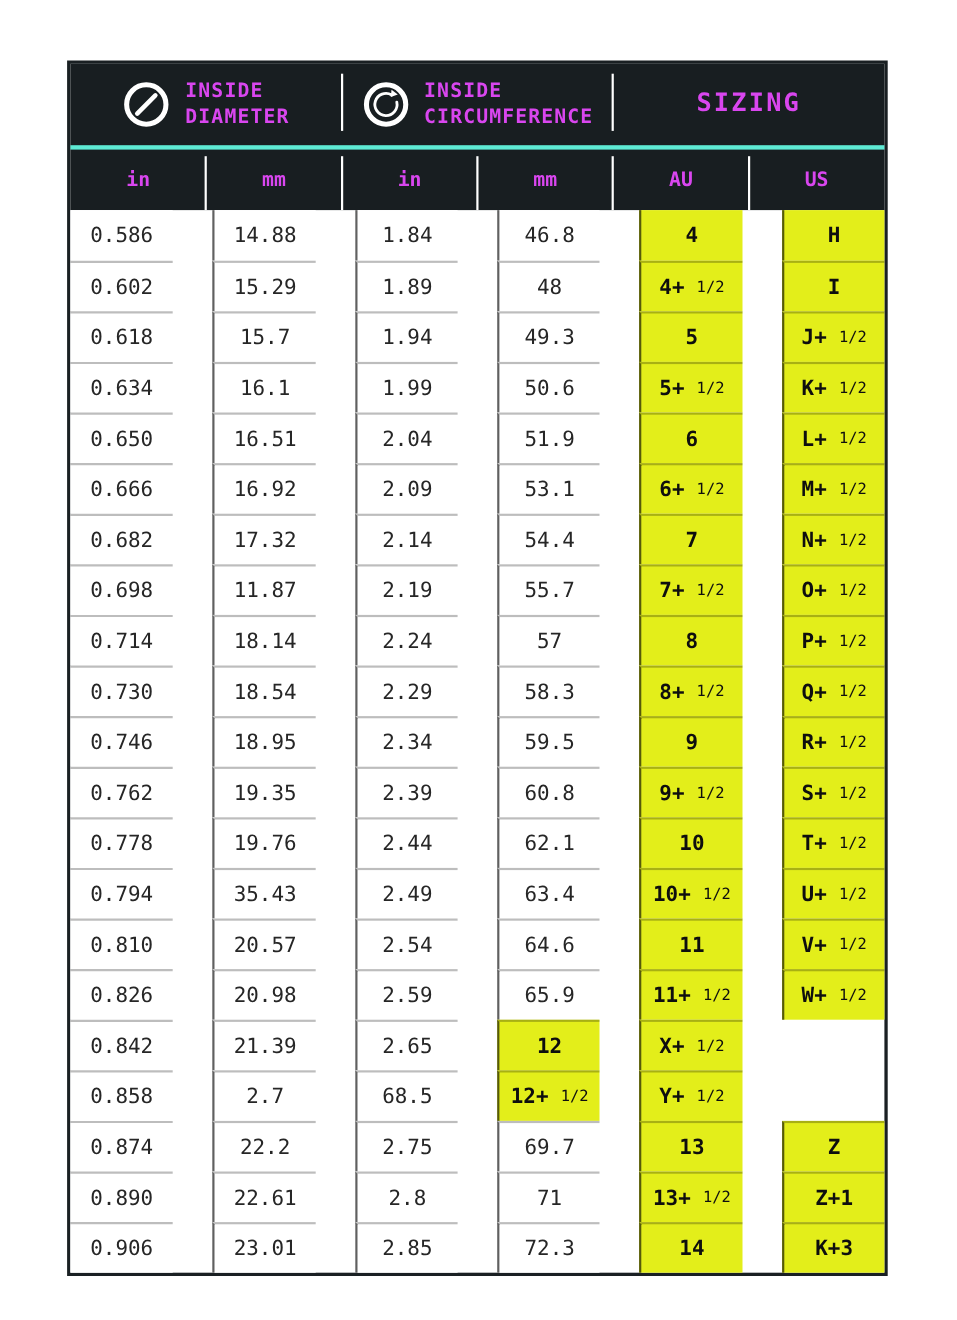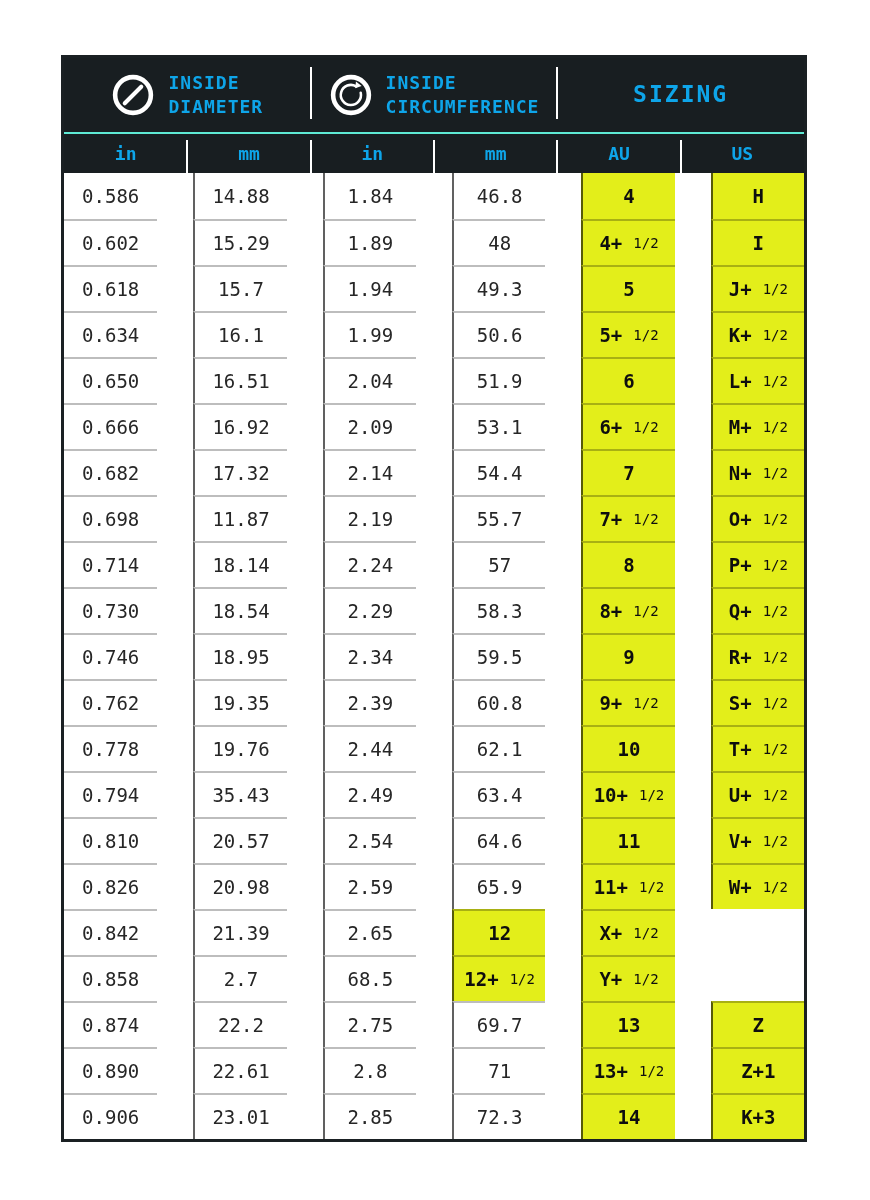--- a/index.html
+++ b/index.html
@@ -13,21 +13,21 @@
 
   .sizing-table {
     position: absolute;
     left: 61px; top: 55px;
     width: 746px;
     border: 3px solid #1a2023;
     background: #ffffff;
   }
 
   
-  .thead { background: #181e21; color: #0ea5e9; }
+  .thead { background: #181e21; color: #d946ef; }
 
   .title-row {
     height: 74px;
     display: grid;
     grid-template-columns: 1fr 1fr 1fr;
   }
   .group {
     position: relative;
     display: flex;
     align-items: center;
@@ -41,22 +41,22 @@
     width: 2px;
     background: #ffffff;
   }
   .icon { display: flex; align-items: center; }
   .icon svg { width: 44px; height: 44px; display: block; }
   .glabel { font-weight: bold; font-size: 18px; letter-spacing: 1px; line-height: 1.35; }
   .glabel span { display: block; }
   .sizing-group .glabel span { text-align: center; letter-spacing: 2px; font-size: 23px; }
 
   .units-row {
-    height: 41px;
-    border-top: 2px solid #5eead4;
+    height: 59px;
+    border-top: 4px solid #5eead4;
     display: grid;
     grid-template-columns: repeat(6, 1fr);
   }
   .unit {
     position: relative;
     display: flex; align-items: center; justify-content: center;
     font-weight: bold; font-size: 18px;
   }
   .unit:not(:first-child)::before {
     content: "";

